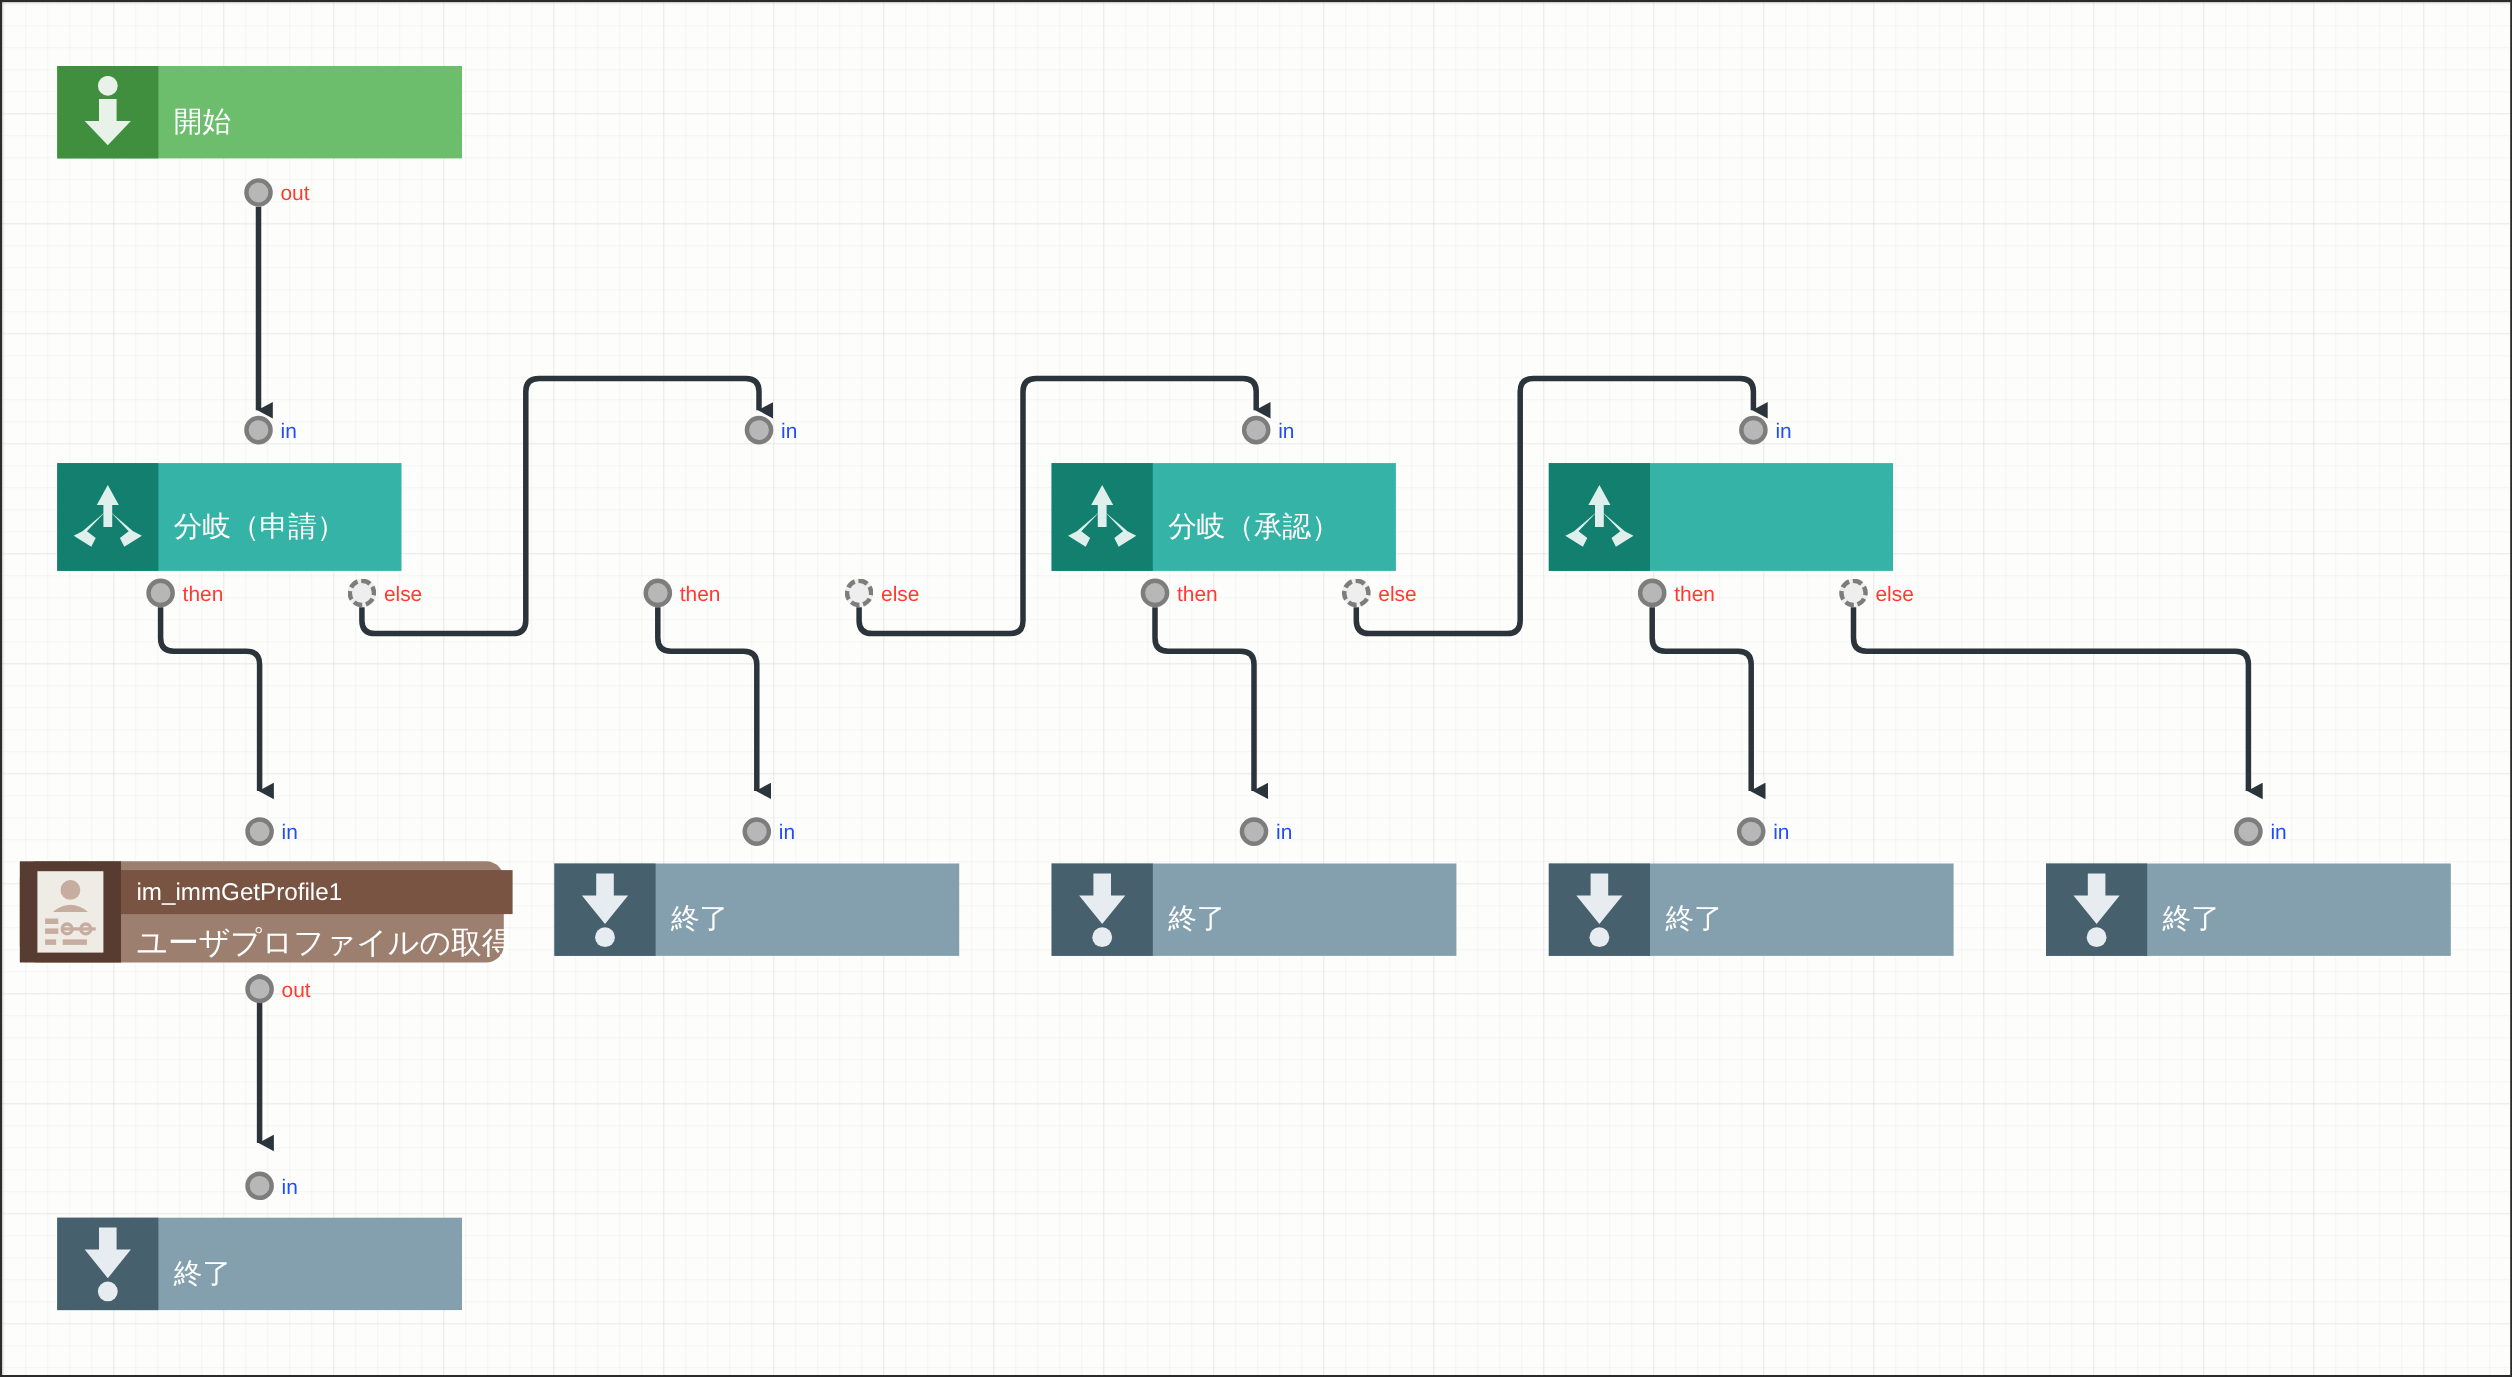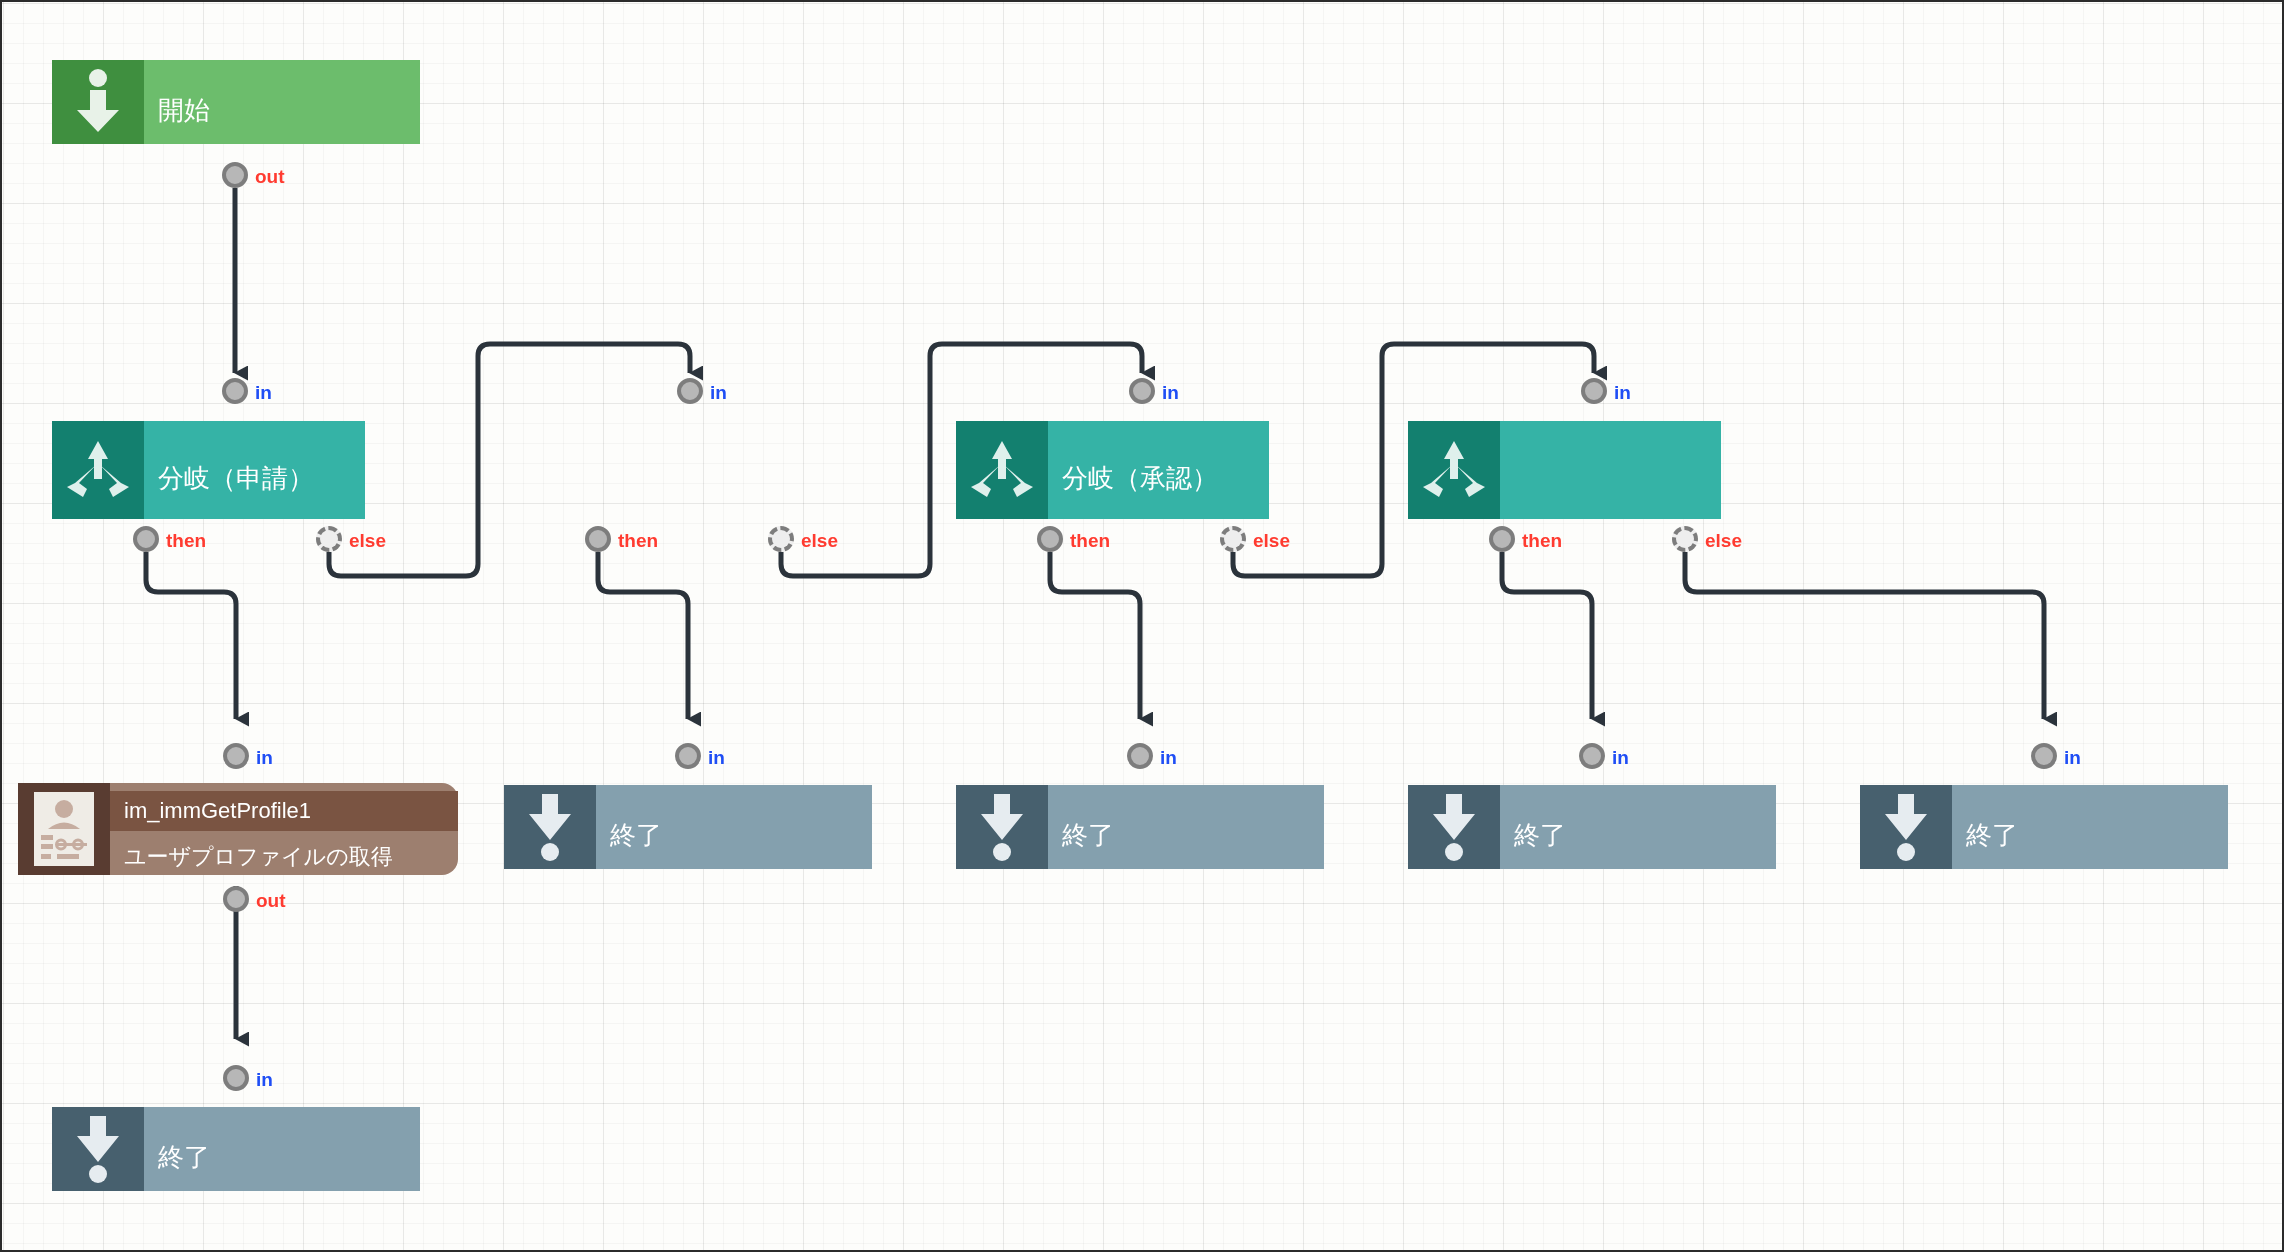--- a/index.html
+++ b/index.html
@@ -40,27 +40,27 @@
 
   
   .n-end{width:368px;height:84px;background:#84a0ae;}
   .n-end .ico{background:#47606e;}
 
   
   .n-profile{width:440px;height:92px;background:#9d7f6f;flex-direction:row;}
   .n-profile .ico{background:#593c31;width:92px;}
   .n-profile .body{padding:0;}
   .n-profile .hdr{background:#7a5442;color:#fff;font-size:22px;line-height:40px;padding-left:14px;white-space:nowrap;}
-  .n-profile .sub{color:#fff;font-size:22px;line-height:52px;padding-left:14px;white-space:nowrap;}
+  .n-profile .sub{color:#fff;font-size:28px;line-height:52px;padding-left:14px;white-space:nowrap;}
 
   
   .port{position:absolute;width:26px;height:26px;border-radius:50%;box-sizing:border-box;}
   .port.solid{background:#b7b7b7;border:4px solid #7d7d7d;}
   .port.dashed{background:#eeeeee;border:4px dashed #7d7d7d;}
-  .plabel{position:absolute;font-size:19px;font-weight:bold;white-space:nowrap;}
+  .plabel{position:absolute;font-size:19px;font-weight:normal;white-space:nowrap;}
   .plabel.red{color:#ff3b30;}
   .plabel.blue{color:#1f4ef5;}
 </style>
 </head>
 <body>
 
 <div id="canvas">
 
   <svg id="wires" viewBox="0 0 2284 1252" width="2284" height="1252">
     <defs>

